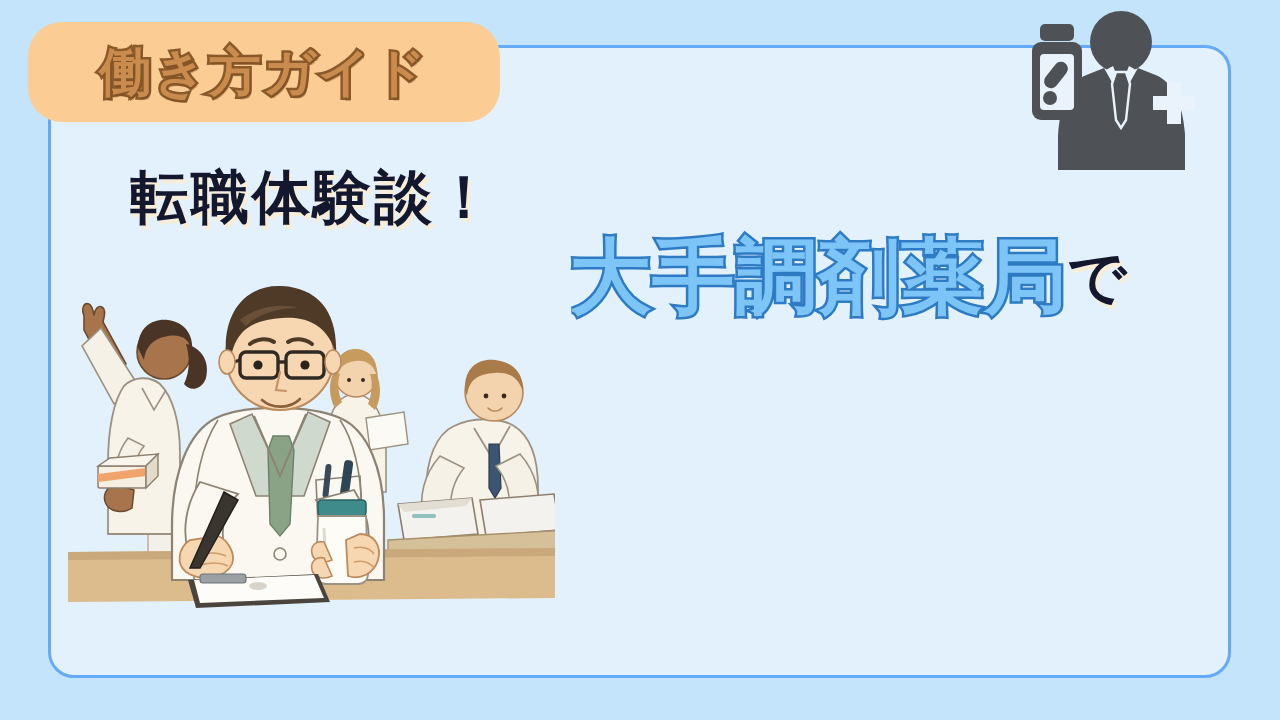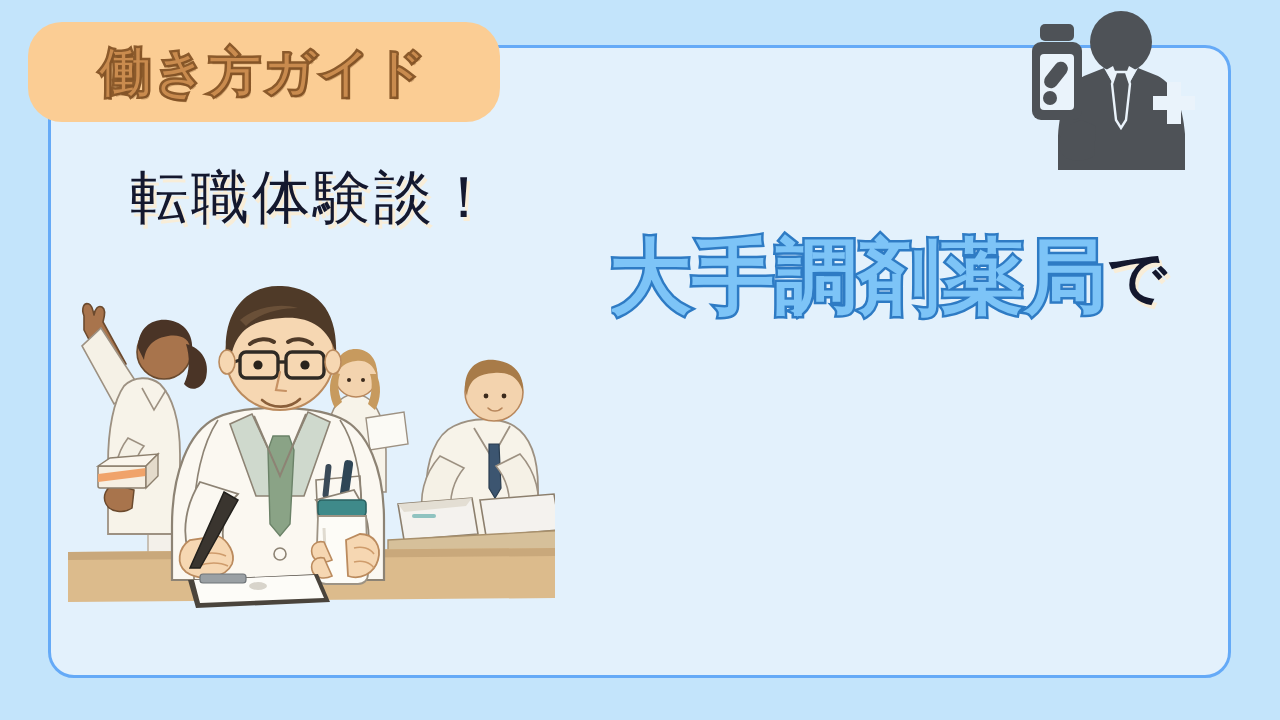--- a/index.html
+++ b/index.html
@@ -44,21 +44,21 @@
     height: 100px;
     border-radius: 34px;
     background: #fbcd94;
     display: flex;
     align-items: center;
     justify-content: center;
     z-index: 6;
   }
   .badge-label {
     font-size: 52px;
-    font-weight: 400;
+    font-weight: 700;
     letter-spacing: 2px;
     color: #c98b4e;
     -webkit-text-stroke: 5px #8b5a2b;
     paint-order: stroke fill;
     text-shadow: 2px 3px 0 rgba(120, 74, 32, .35);
     white-space: nowrap;
     line-height: 1;
   }
 
   
@@ -71,42 +71,42 @@
     z-index: 7;
   }
 
   
   .subtitle {
     position: absolute;
     left: 130px;
     top: 168px;
     z-index: 5;
     font-size: 58px;
-    font-weight: 400;
+    font-weight: 700;
     letter-spacing: 3px;
     line-height: 1;
     color: #14182e;
     text-shadow: 3px 4px 0 #f8edd8;
     white-space: nowrap;
   }
 
   
   .illo {
     position: absolute;
     left: 68px;
     top: 268px;
     width: 487px;
     height: 342px;
     z-index: 4;
   }
 
   
   .headline {
     position: absolute;
-    left: 544px;
+    left: 504px;
     top: 236px;
     width: 690px;
     z-index: 5;
     text-align: center;
   }
   .hl-line {
     line-height: 1;
     white-space: nowrap;
   }
   .hl-line.l1 { margin-bottom: 42px; }

